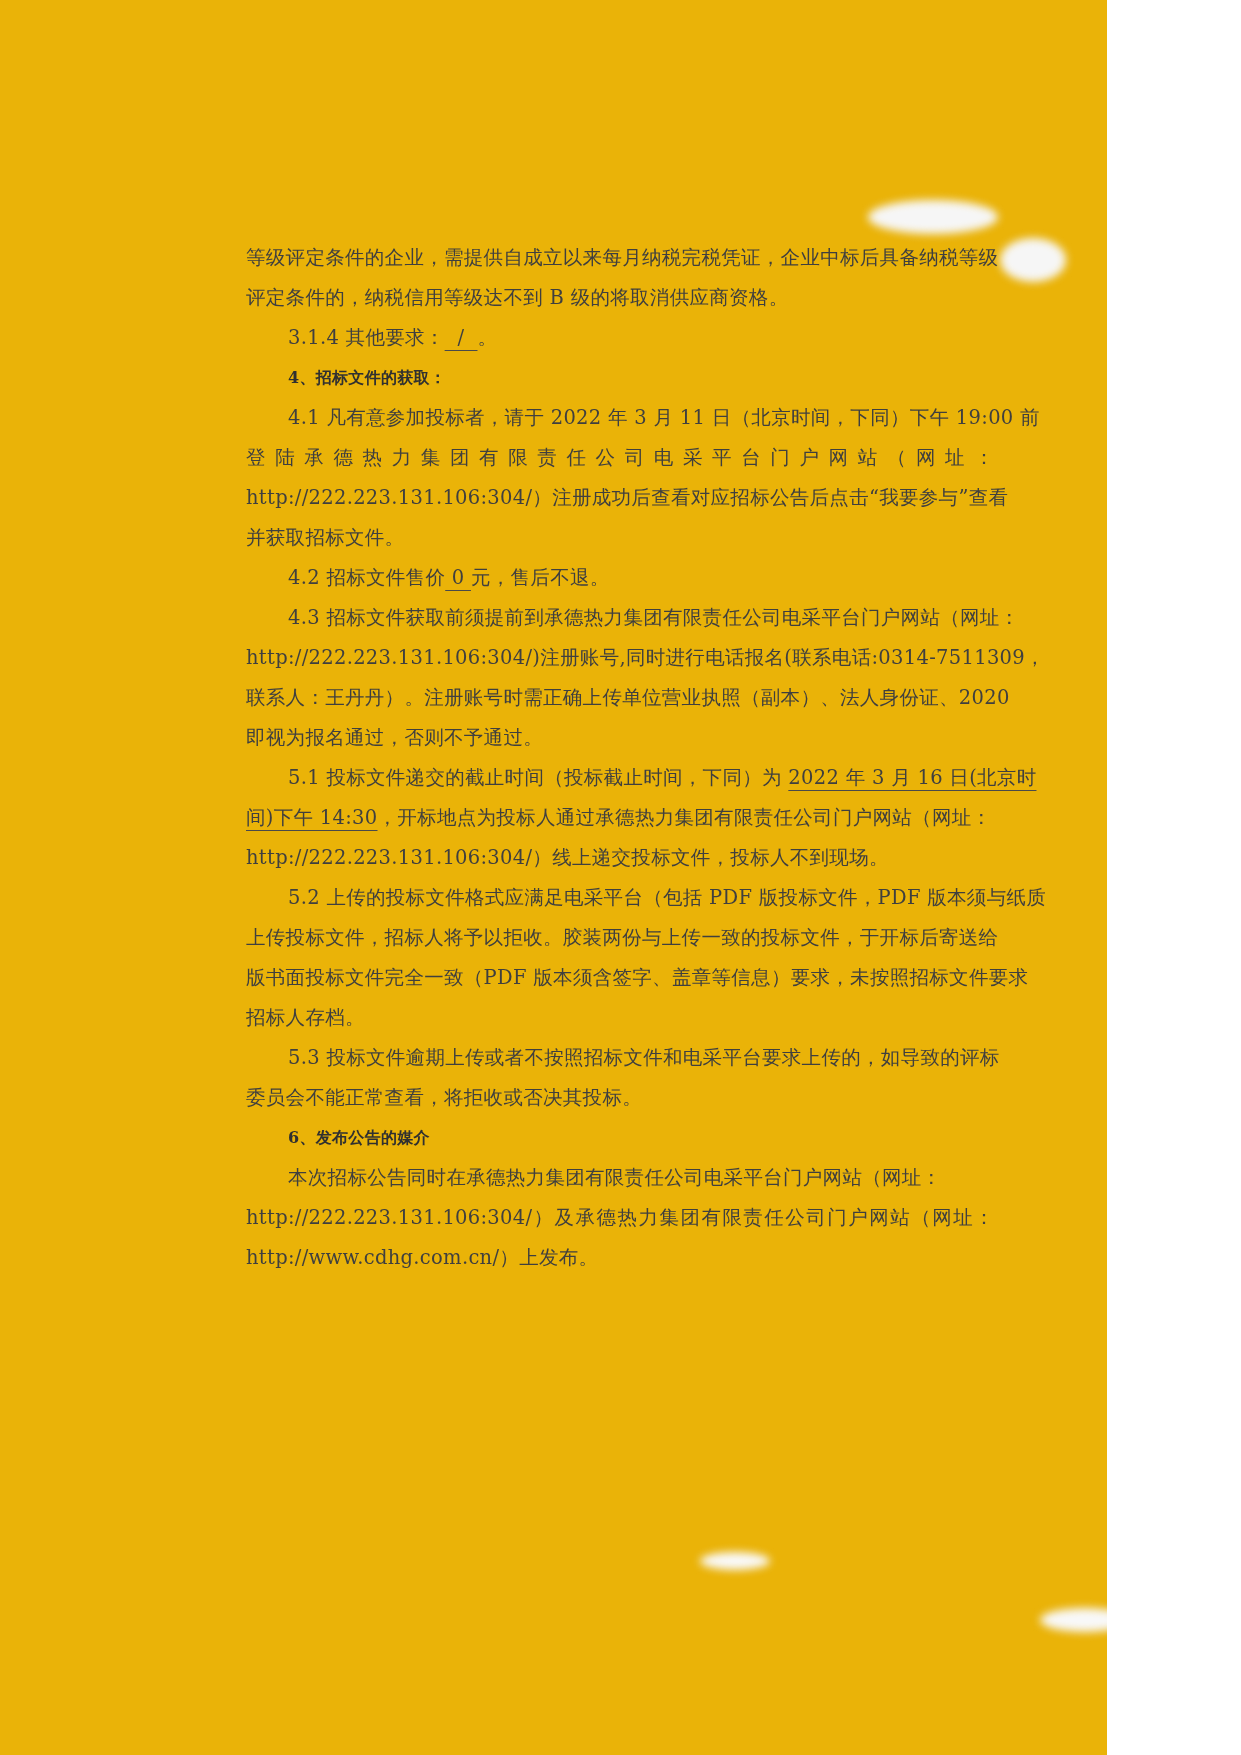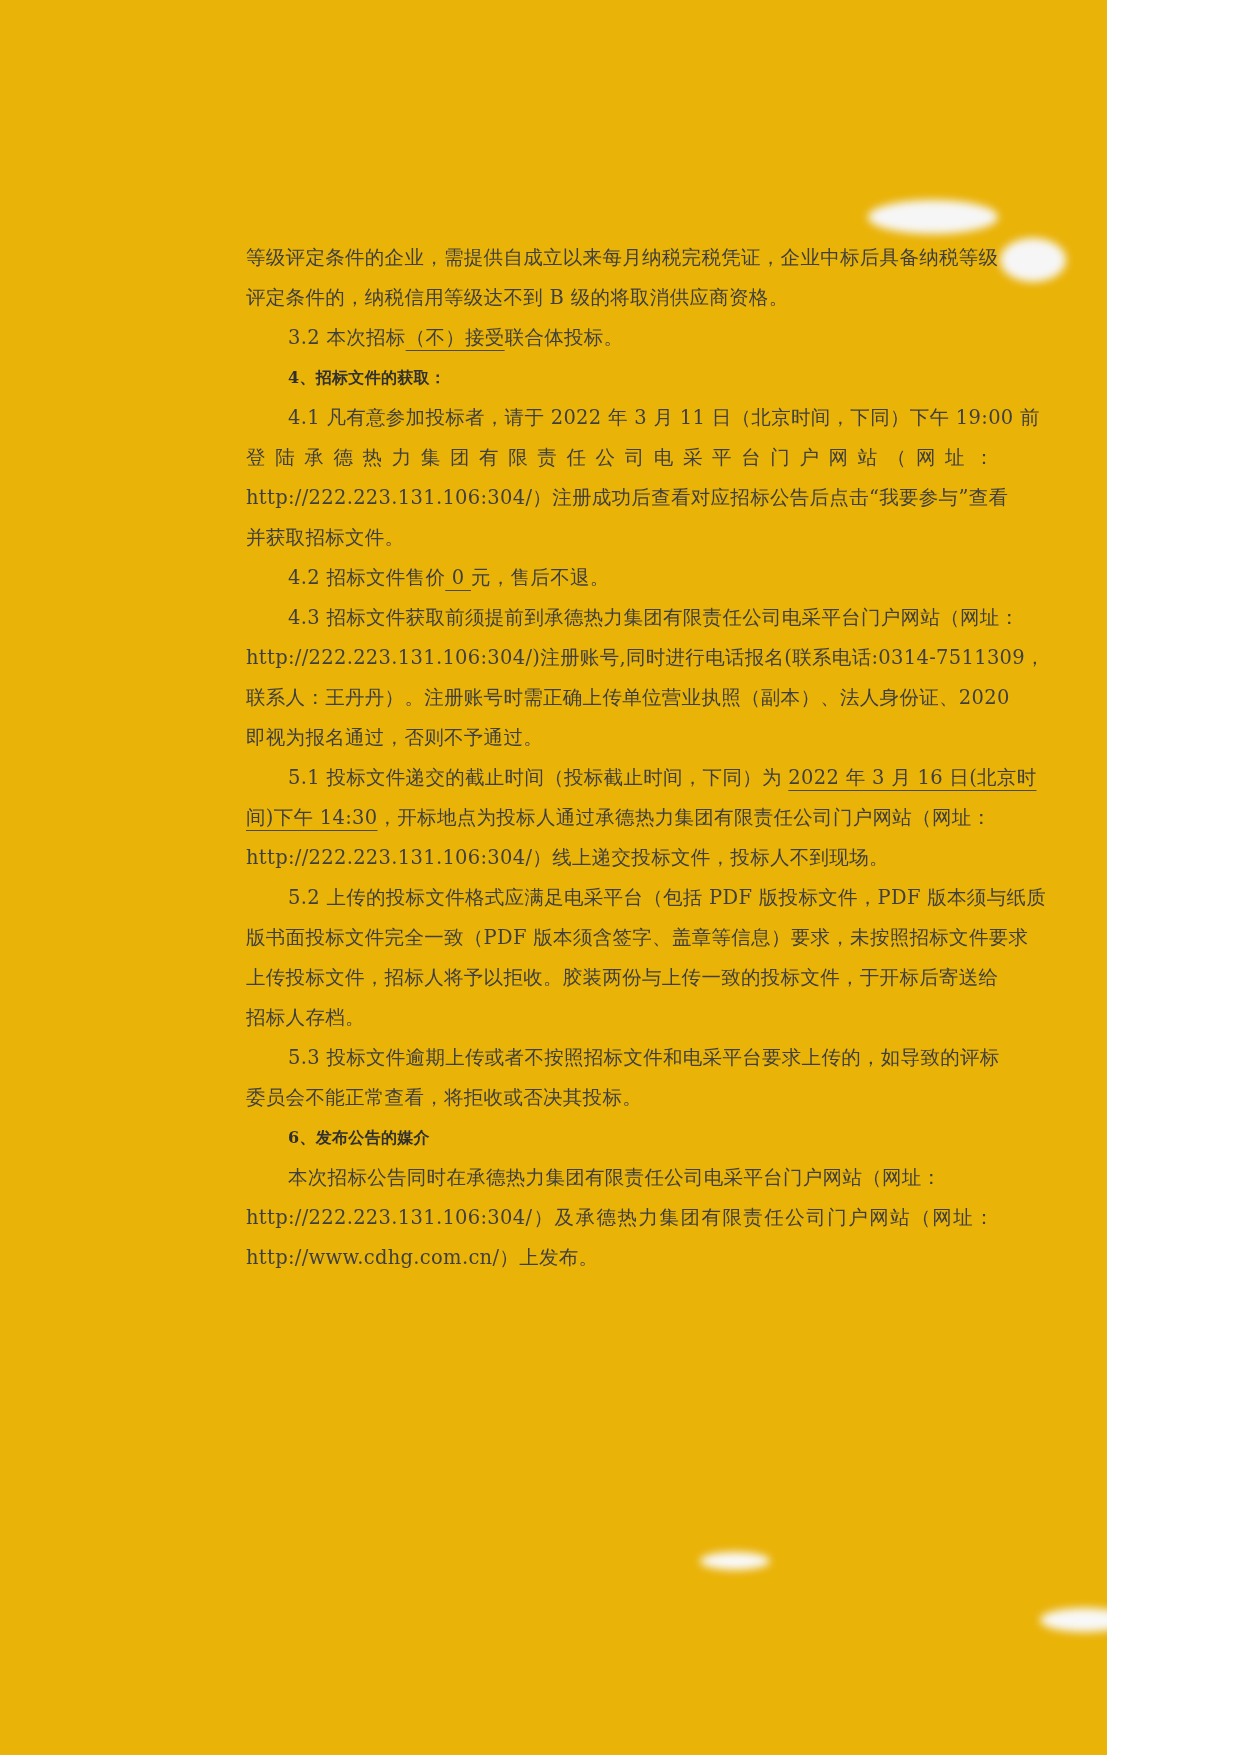--- a/index.html
+++ b/index.html
@@ -63,37 +63,37 @@
 <body>
 
 <div class="page">
   <div class="artifact a1"></div>
   <div class="artifact a2"></div>
   <div class="artifact a3"></div>
   <div class="artifact a4"></div>
   <div class="content">
       <div class="line"><span>等级评定条件的企业，需提供自成立以来每月纳税完税凭证，企业中标后具备纳税等级</span></div>
       <div class="line"><span>评定条件的，纳税信用等级达不到 B 级的将取消供应商资格。</span></div>
-      <div class="line indent"><span>3.2 本次招标</span><span class="u">（不）接受</span><span>联合体投标。</span></div>
+      <div class="line indent"><span>3.1.4 其他要求：</span><span class="u">&nbsp;&nbsp;/&nbsp;&nbsp;</span><span>。</span></div>
       <div class="line indent bold"><span>4、招标文件的获取：</span></div>
       <div class="line indent"><span>4.1 凡有意参加投标者，请于 2022 年 3 月 11 日（北京时间，下同）下午 19:00 前</span></div>
       <div class="line stretch"><span>登陆承德热力集团有限责任公司电采平台门户网站（网址：</span></div>
       <div class="line"><span>http://222.223.131.106:304/）注册成功后查看对应招标公告后点击“我要参与”查看</span></div>
       <div class="line"><span>并获取招标文件。</span></div>
       <div class="line indent"><span>4.2 招标文件售价</span><span class="u">&nbsp;0&nbsp;</span><span>元，售后不退。</span></div>
       <div class="line indent"><span>4.3 招标文件获取前须提前到承德热力集团有限责任公司电采平台门户网站（网址：</span></div>
       <div class="line"><span>http://222.223.131.106:304/)注册账号,同时进行电话报名(联系电话:0314-7511309，</span></div>
       <div class="line"><span>联系人：王丹丹）。注册账号时需正确上传单位营业执照（副本）、法人身份证、2020</span></div>
       <div class="line"><span>即视为报名通过，否则不予通过。</span></div>
       <div class="line indent"><span>5.1 投标文件递交的截止时间（投标截止时间，下同）为 </span><span class="u">2022 年 3 月 16 日(北京时</span></div>
       <div class="line"><span class="u">间)下午 14:30</span><span>，开标地点为投标人通过承德热力集团有限责任公司门户网站（网址：</span></div>
       <div class="line"><span>http://222.223.131.106:304/）线上递交投标文件，投标人不到现场。</span></div>
       <div class="line indent"><span>5.2 上传的投标文件格式应满足电采平台（包括 PDF 版投标文件，PDF 版本须与纸质</span></div>
+      <div class="line"><span>上传投标文件，招标人将予以拒收。胶装两份与上传一致的投标文件，于开标后寄送给</span></div>
       <div class="line"><span>版书面投标文件完全一致（PDF 版本须含签字、盖章等信息）要求，未按照招标文件要求</span></div>
-      <div class="line"><span>上传投标文件，招标人将予以拒收。胶装两份与上传一致的投标文件，于开标后寄送给</span></div>
       <div class="line"><span>招标人存档。</span></div>
       <div class="line indent"><span>5.3 投标文件逾期上传或者不按照招标文件和电采平台要求上传的，如导致的评标</span></div>
       <div class="line"><span>委员会不能正常查看，将拒收或否决其投标。</span></div>
       <div class="line indent bold"><span>6、发布公告的媒介</span></div>
       <div class="line indent"><span>本次招标公告同时在承德热力集团有限责任公司电采平台门户网站（网址：</span></div>
       <div class="line stretch"><span>http://222.223.131.106:304/）及承德热力集团有限责任公司门户网站（网址：</span></div>
       <div class="line"><span>http://www.cdhg.com.cn/）上发布。</span></div>
     </div>
 </div>
 

